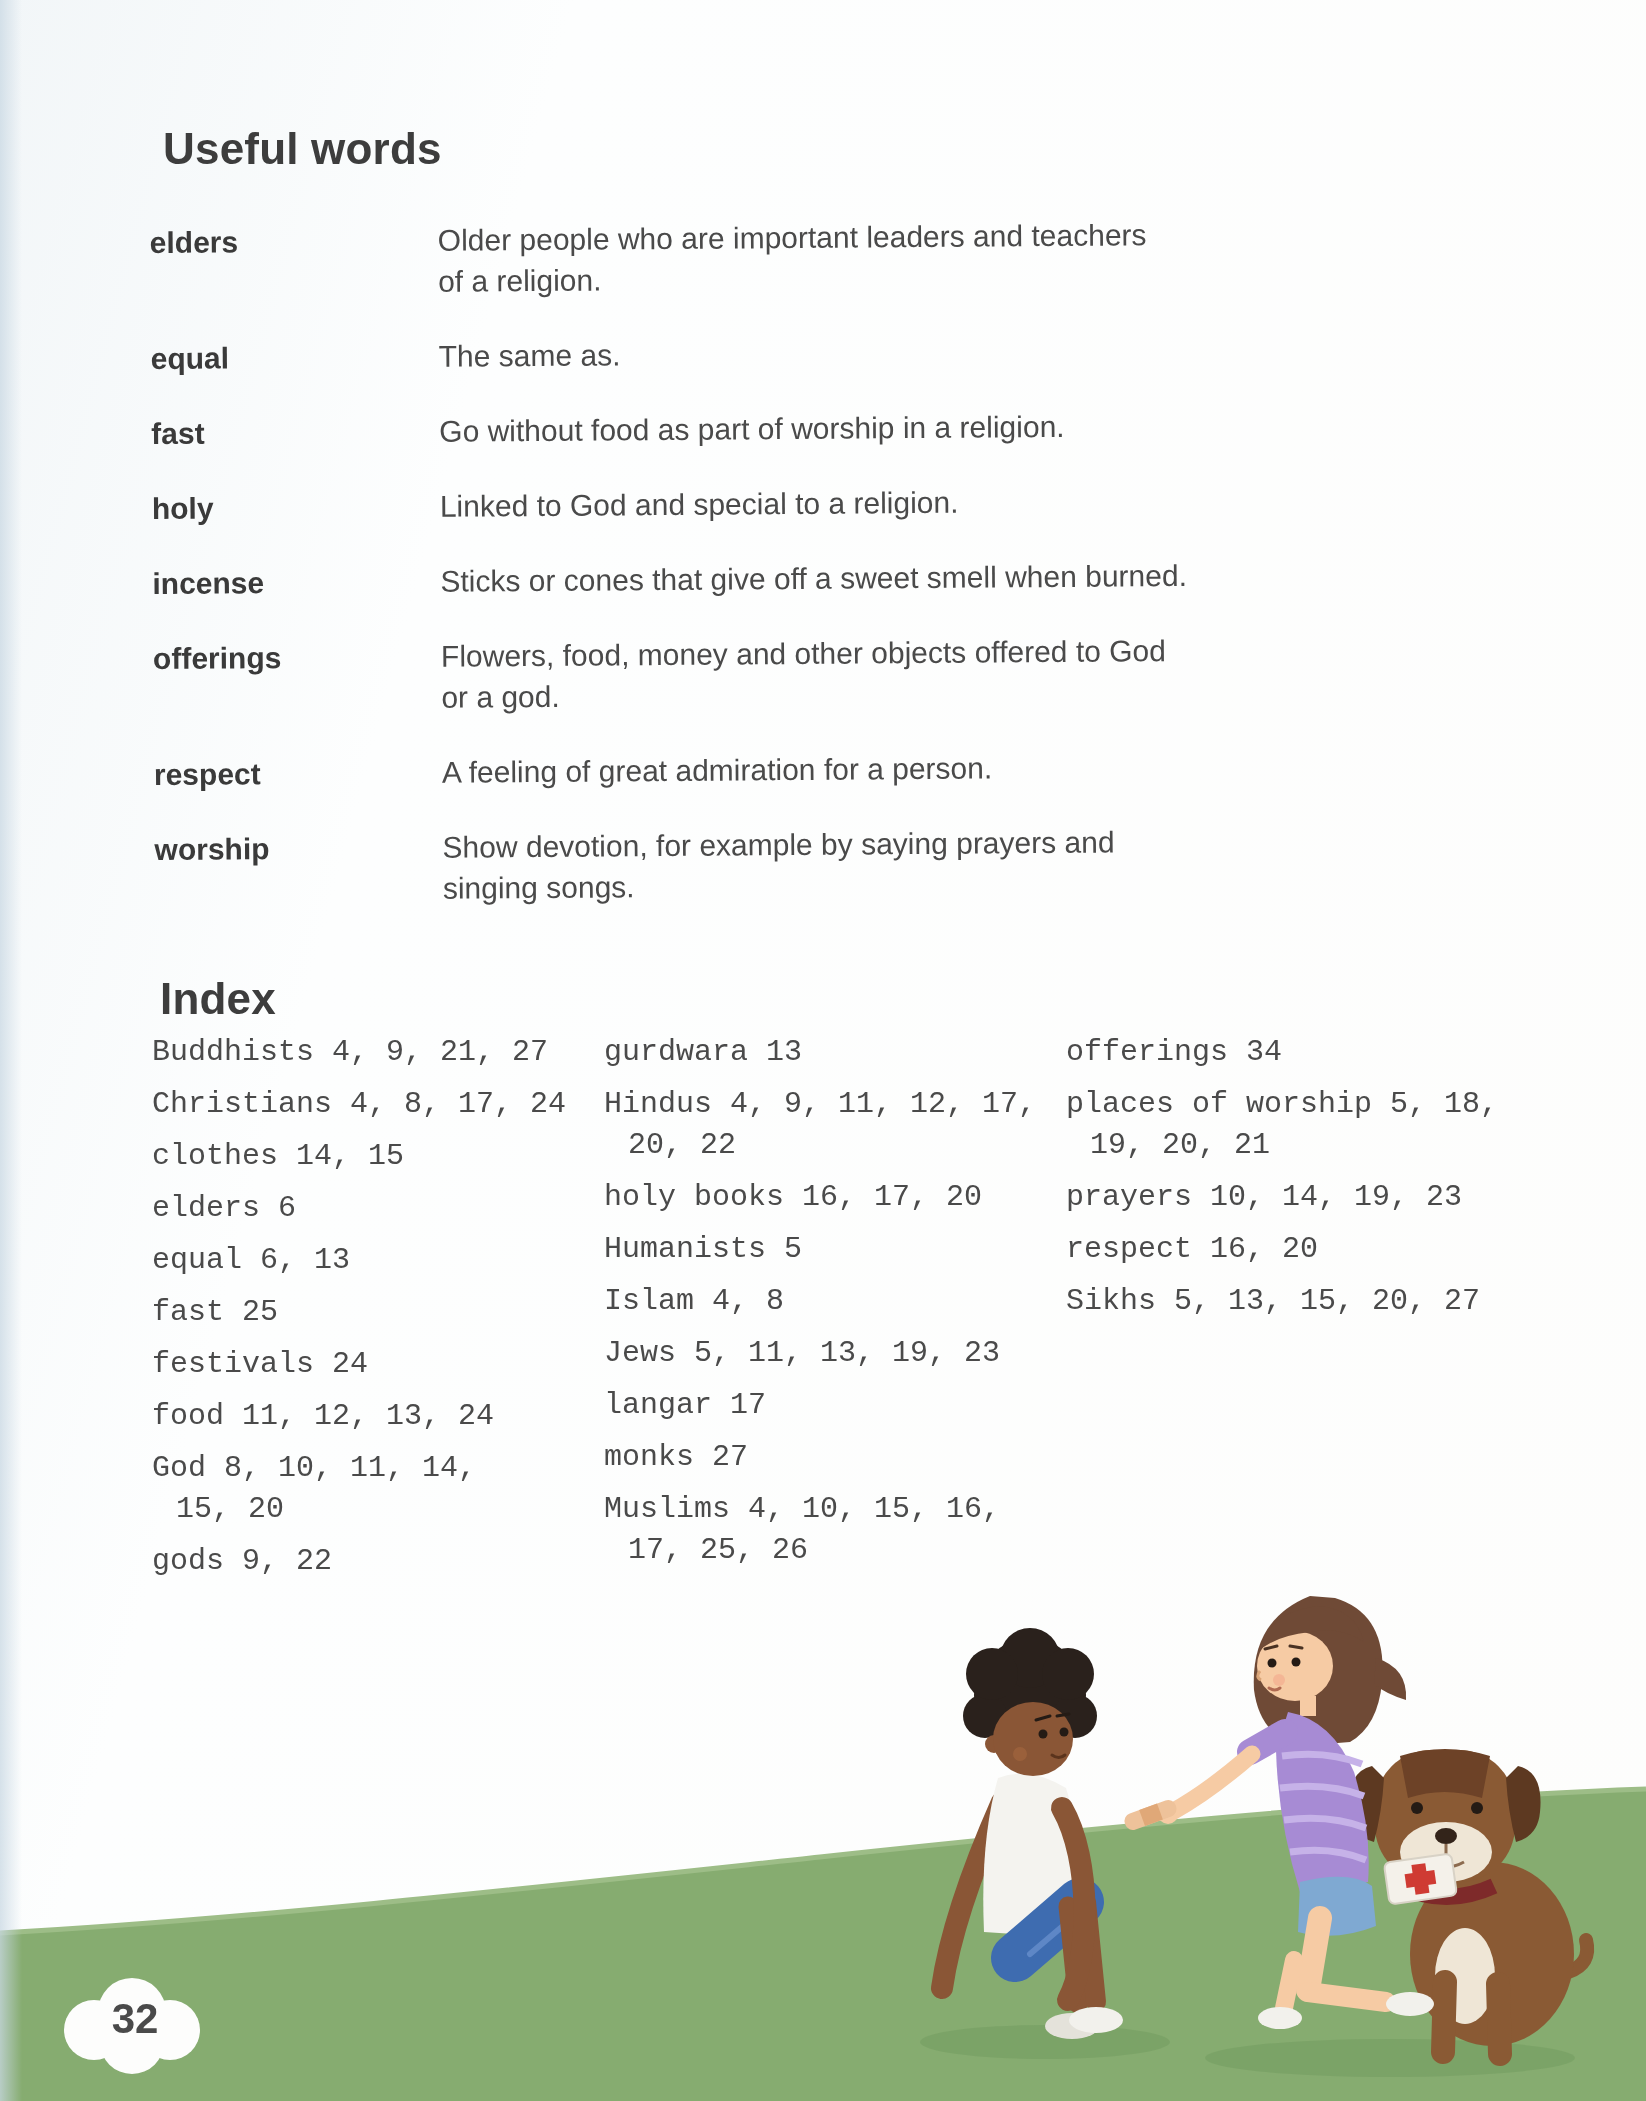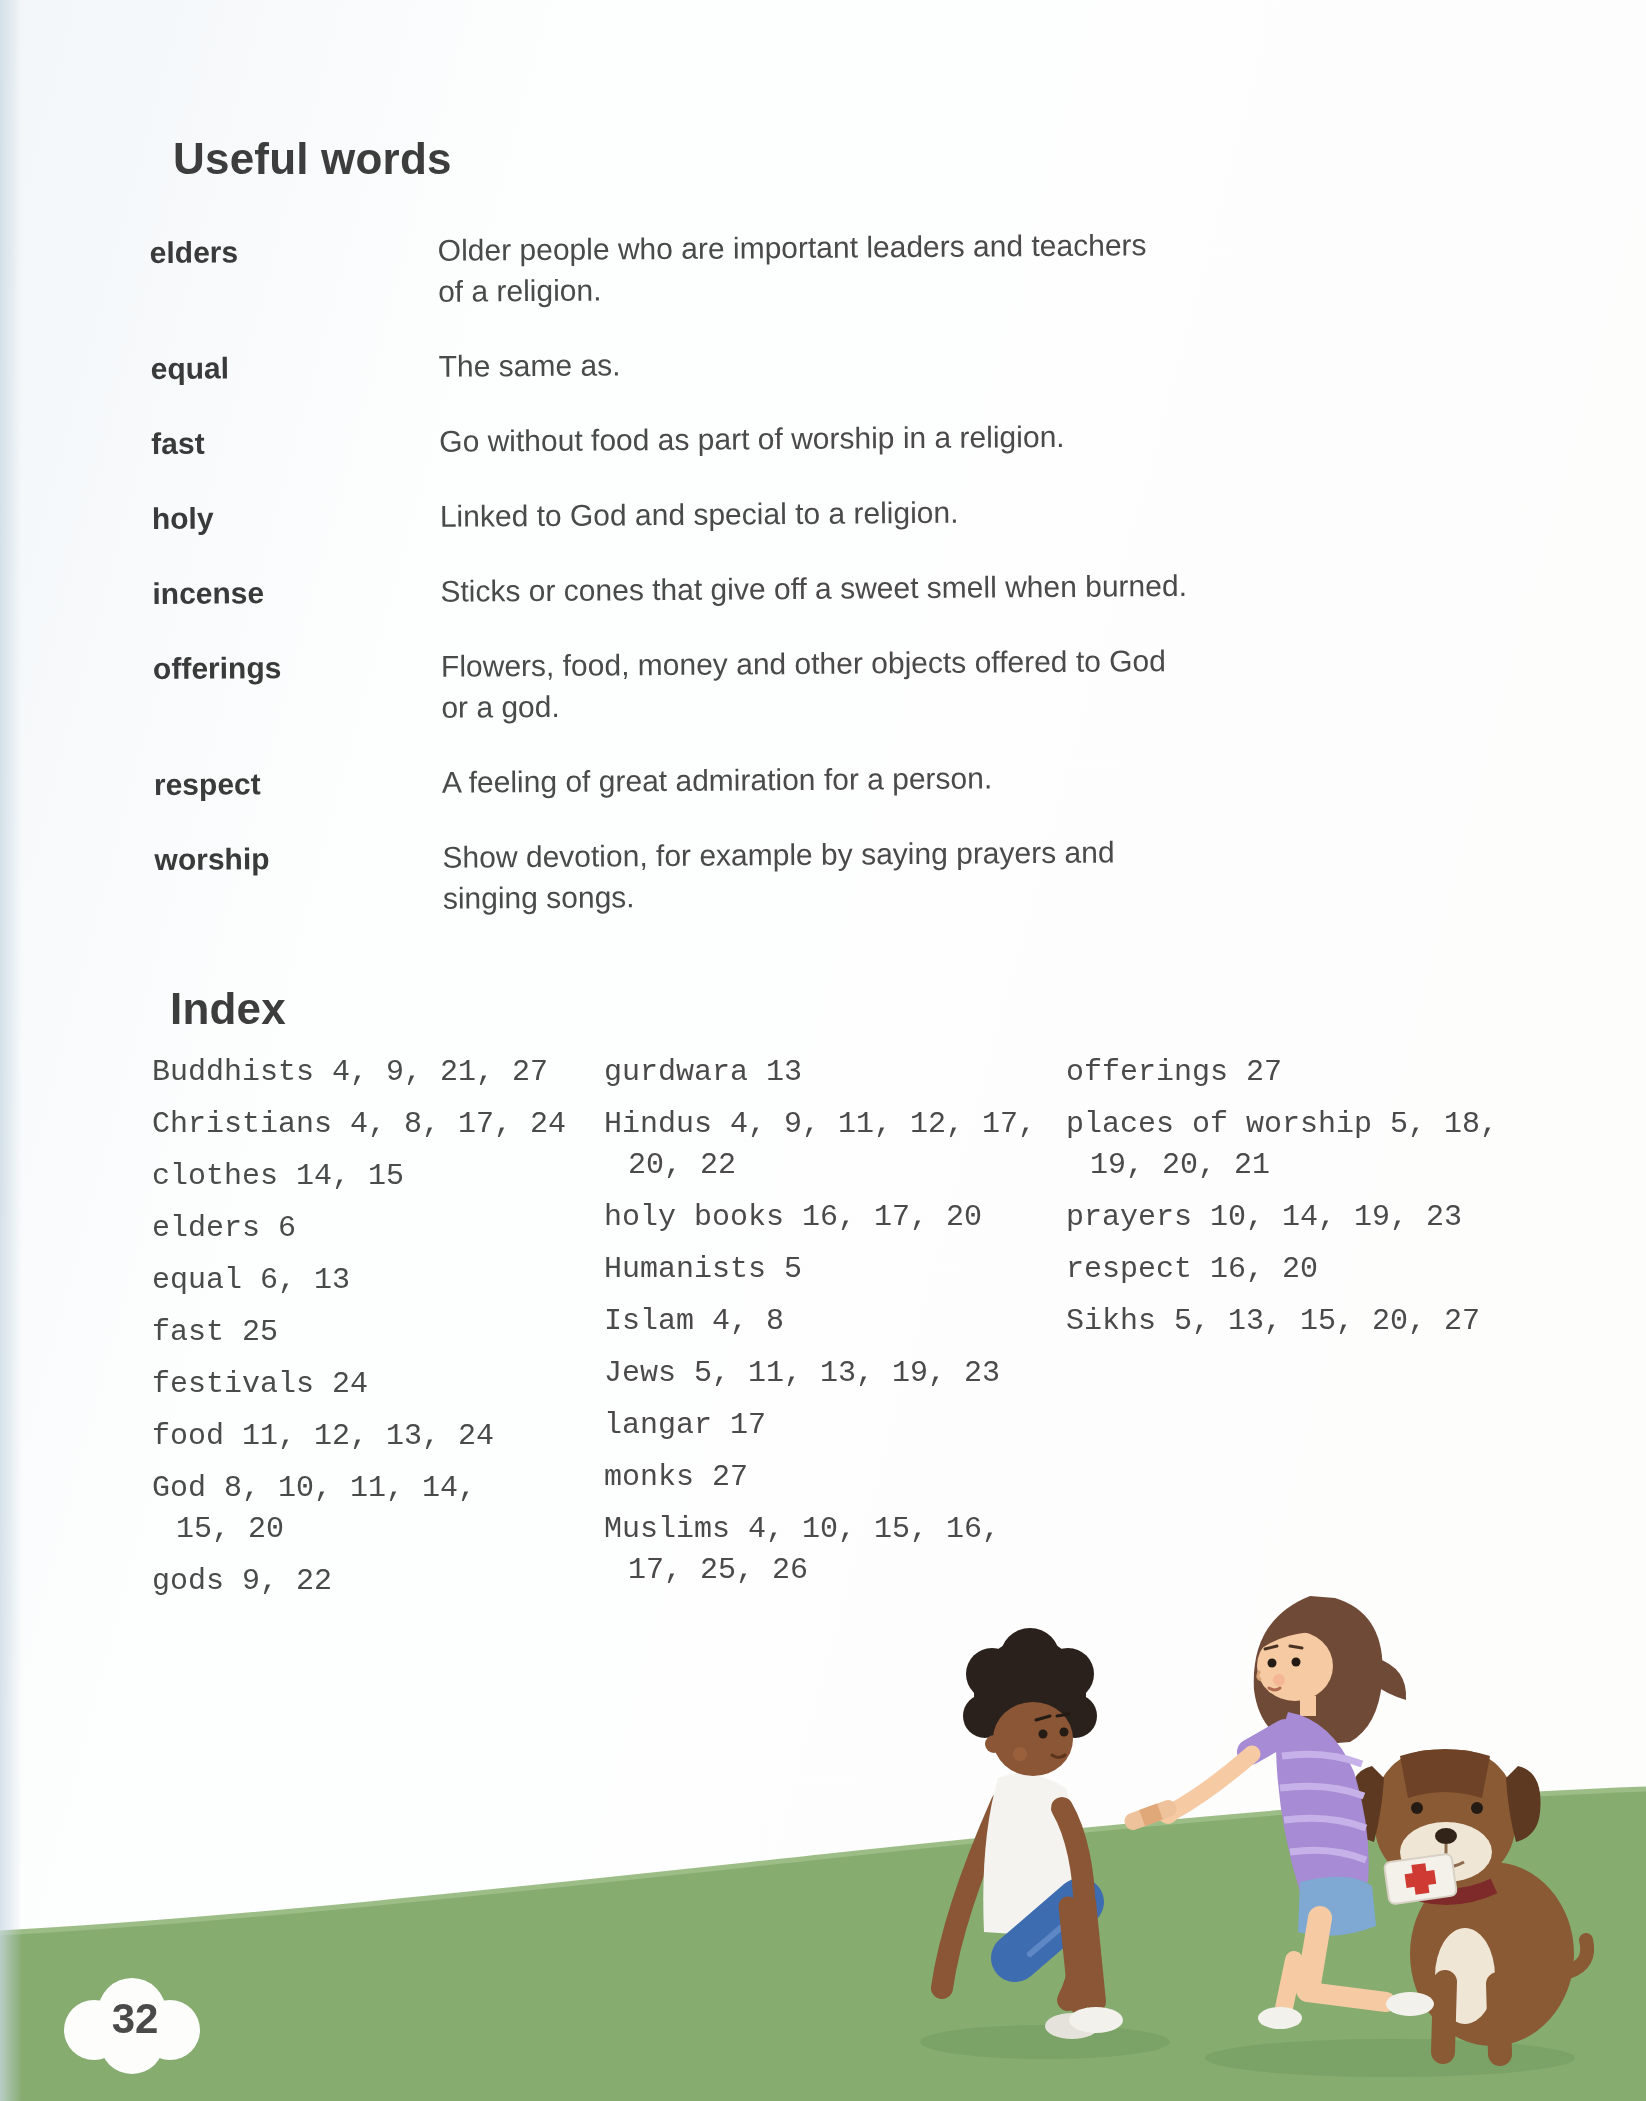--- a/index.html
+++ b/index.html
@@ -8,21 +8,21 @@
     width:1646px; height:2101px;
     background:linear-gradient(105deg, #f2f6f8 0%, #fdfefe 26%, #fdfdfc 100%);
     font-family:"Liberation Sans","DejaVu Sans",sans-serif;
     overflow:hidden;
   }
   .page::before{
     content:""; position:absolute; left:0; top:0; width:22px; height:100%;
     background:linear-gradient(90deg,#c9d8e3,rgba(240,246,249,0)); opacity:.75;
     z-index:5;
   }
-  h1,h2 { font-size:44px; font-weight:bold; color:#3d3d3d; margin:18px; letter-spacing:.2px; }
+  h1,h2 { font-size:44px; font-weight:bold; color:#3d3d3d; margin:8px; letter-spacing:.2px; }
 
   .useful-words { position:absolute; left:155px; top:116px; width:1330px; }
   .glossary {
     margin-top:48px;
     display:grid; grid-template-columns:288px 1fr;
     row-gap:34px;
     font-size:30px; line-height:41px;
     transform:rotate(-0.45deg); transform-origin:0 100%;
   }
   .term { font-weight:bold; color:#3a3a3a; }
@@ -102,21 +102,21 @@
         <div class="index-entry">holy books 16, 17, 20</div>
         <div class="index-entry">Humanists 5</div>
         <div class="index-entry">Islam 4, 8</div>
         <div class="index-entry">Jews 5, 11, 13, 19, 23</div>
         <div class="index-entry">langar 17</div>
         <div class="index-entry">monks 27</div>
         <div class="index-entry">Muslims 4, 10, 15, 16,
 17, 25, 26</div>
       </div>
       <div class="index-col-3">
-        <div class="index-entry">offerings 27</div>
+        <div class="index-entry">offerings 34</div>
         <div class="index-entry">places of worship 5, 18,
 19, 20, 21</div>
         <div class="index-entry">prayers 10, 14, 19, 23</div>
         <div class="index-entry">respect 16, 20</div>
         <div class="index-entry">Sikhs 5, 13, 15, 20, 27</div>
       </div>
     </div>
   </section>
 
   <svg class="grass" viewBox="0 0 1646 330" preserveAspectRatio="none">

